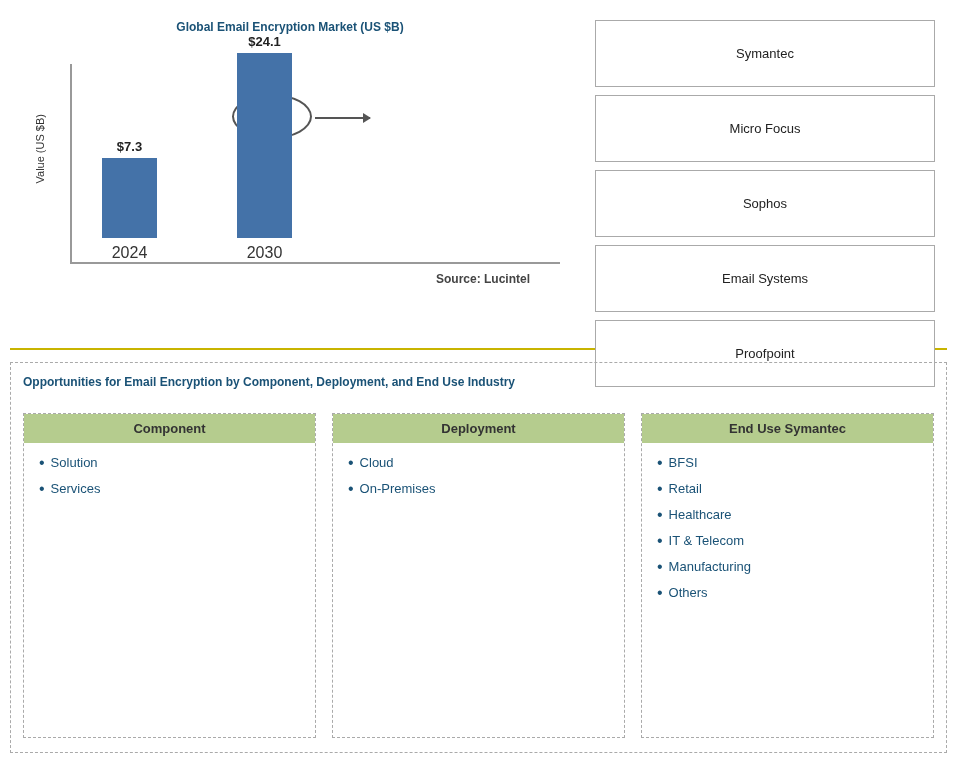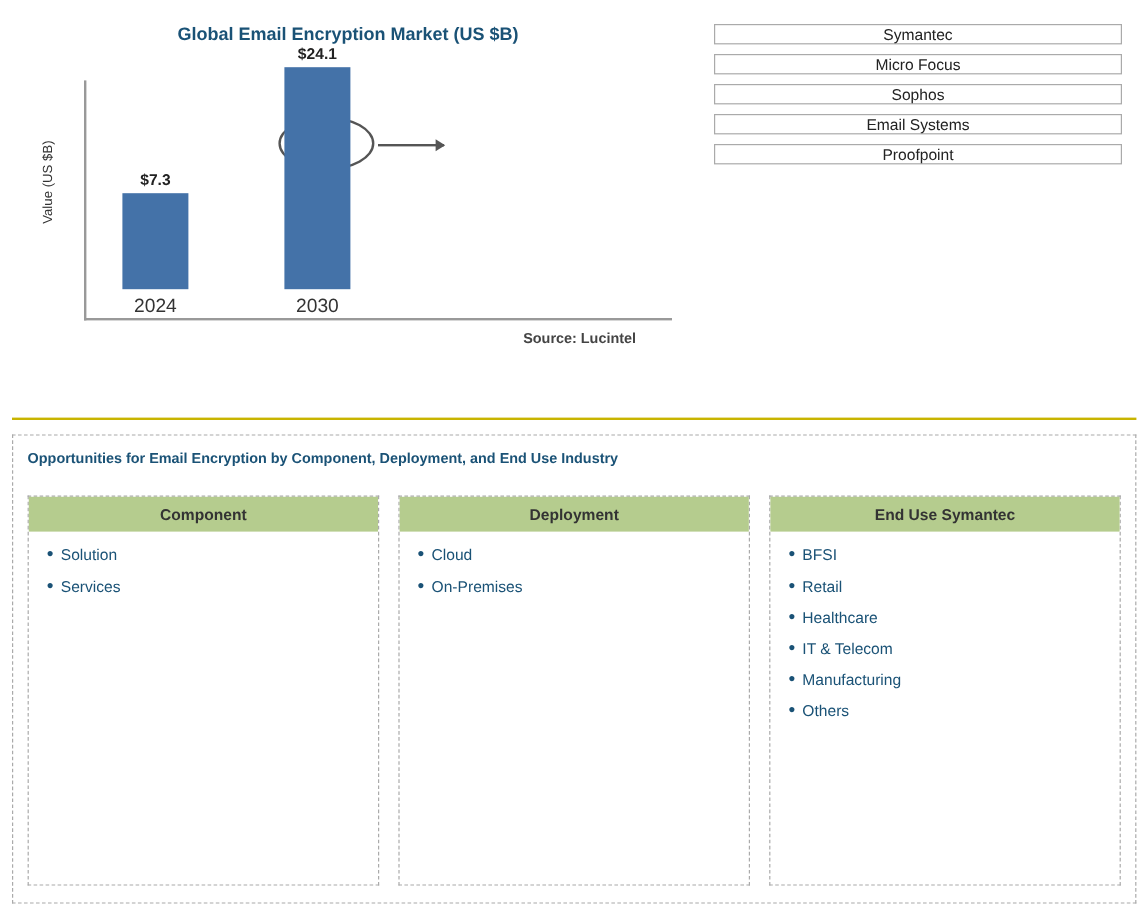--- a/index.html
+++ b/index.html
@@ -35,21 +35,21 @@
       flex: 0 0 560px;
       display: flex;
       flex-direction: column;
       align-items: center;
       padding: 10px 10px 0 10px;
       position: relative;
     }
 
     .chart-title {
       color: #1a5276;
-      font-size: 15px;
+      font-size: 12px;
       font-weight: bold;
       text-align: center;
       margin-bottom: 10px;
     }
 
     .chart-wrapper {
       display: flex;
       flex-direction: row;
       align-items: flex-end;
       width: 100%;
@@ -163,21 +163,21 @@
       font-weight: bold;
       color: #1a5276;
       margin-bottom: 16px;
       width: 100%;
     }
 
     .player-item {
       border: 1px solid #aaa;
       width: 100%;
       text-align: center;
-      padding: 0 10px;
+      padding: 25px 10px;
       margin-bottom: 8px;
       font-size: 13px;
       color: #222;
       background: #fff;
     }
 
     
     .bottom-section {
       margin-top: 12px;
       border: 1.5px dashed #aaa;

